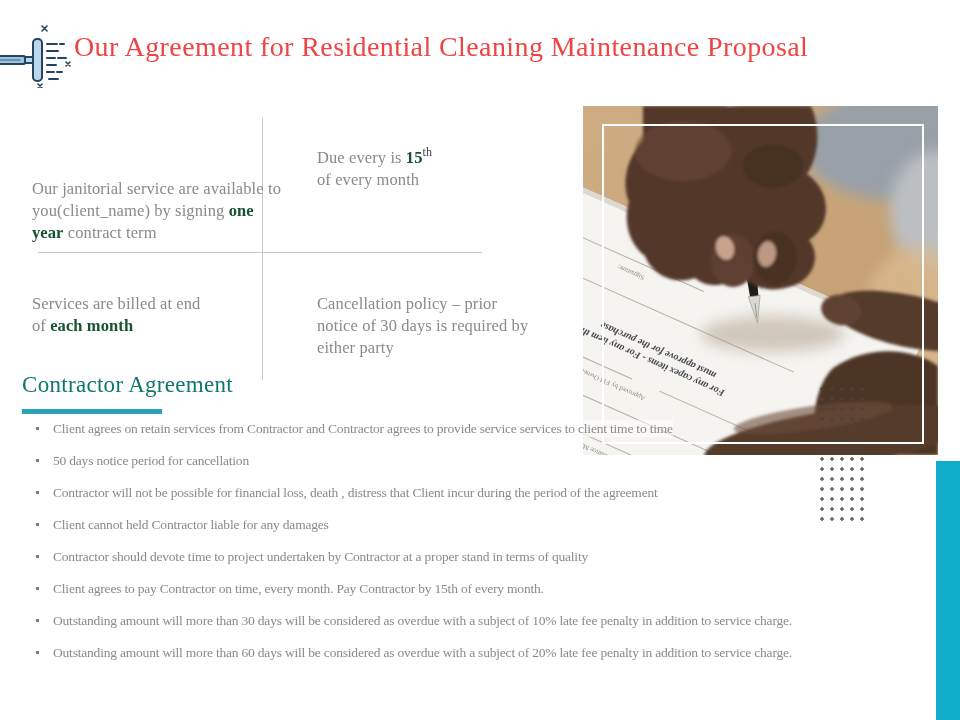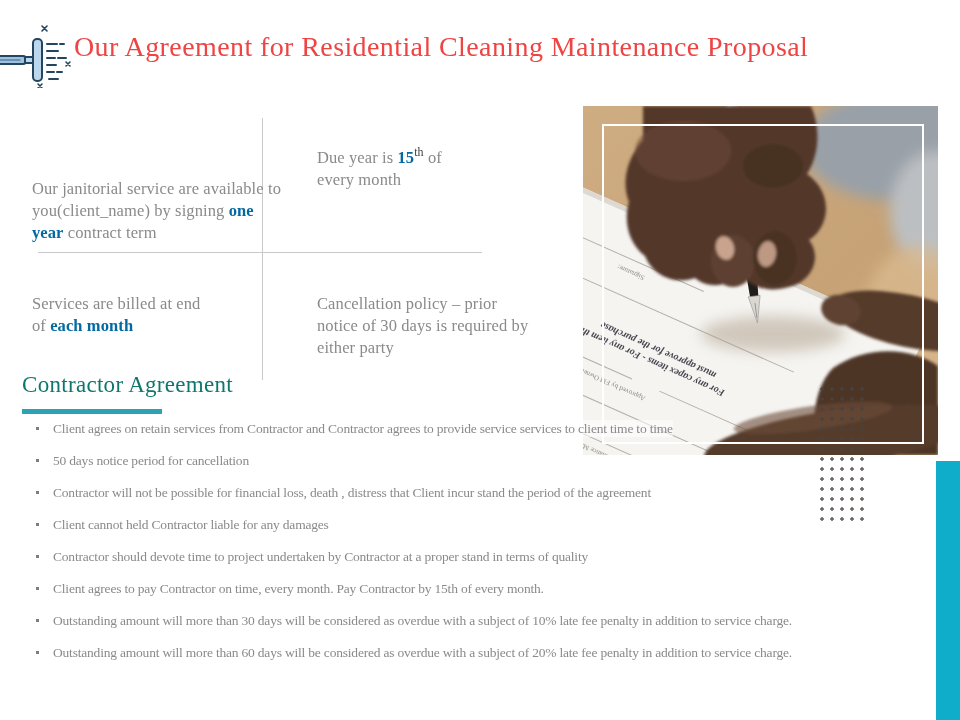--- a/index.html
+++ b/index.html
@@ -8,21 +8,21 @@
 
   
   .logo{position:absolute;left:0;top:16px;width:72px;height:72px;}
   .title{position:absolute;left:74px;top:31px;margin:0;font-size:28px;font-weight:500;
          letter-spacing:.4px;color:#ef4444;white-space:nowrap;}
 
   
   .div-v{position:absolute;left:262px;top:118px;width:1px;height:262px;background:#c9c9c9;}
   .div-h{position:absolute;left:38px;top:252px;width:444px;height:1px;background:#c9c9c9;}
   .quad{position:absolute;font-size:16.5px;line-height:22px;color:#8a8a8a;letter-spacing:.1px;}
-  .quad b{color:#0369a1;font-weight:700;}
+  .quad b{color:#14532d;font-weight:700;}
   .quad sup{font-size:12px;font-weight:400;color:#3f3f3f;}
   .q1{left:32px;top:141px;width:252px;margin-top:37px;}
   .q2{left:317px;top:141px;width:132px;}
   .q3{left:32px;top:293px;width:180px;}
   .q4{left:317px;top:293px;width:212px;}
 
   
   .heading{position:absolute;left:22px;top:372px;margin:0;font-size:23px;font-weight:500;
            letter-spacing:.3px;color:#0f766e;}
   .heading-underline{position:absolute;left:22px;top:409px;width:140px;height:5px;background:#2ba3b4;}
@@ -73,41 +73,41 @@
     </g>
   </svg>
 
   <h1 class="title">Our Agreement for Residential Cleaning Maintenance Proposal</h1>
 
   <div class="div-v"></div>
   <div class="div-h"></div>
 
   <div class="quad q1"><span>Our janitorial service are available to you(client_name) by signing </span><b>one year</b><span> contract term</span></div>
 
-  <div class="quad q2"><span>Due year is </span><b>15</b><sup>th</sup><span> of every month</span></div>
+  <div class="quad q2"><span>Due every is </span><b>15</b><sup>th</sup><span> of every month</span></div>
 
   <div class="quad q3"><span>Services are billed at end of </span><b>each month</b><span></span></div>
 
   <div class="quad q4"><span>Cancellation policy – prior notice of 30 days is required by either party</span></div>
 
   <h2 class="heading">Contractor Agreement</h2>
   <div class="heading-underline"></div>
 
   <ul class="bullets">
     <li>
         <span class="dot"></span>
         <span class="bt">Client agrees on retain services from Contractor and Contractor agrees to provide service services to client time to time</span>
       </li>
     <li>
         <span class="dot"></span>
         <span class="bt">50 days notice period for cancellation</span>
       </li>
     <li>
         <span class="dot"></span>
-        <span class="bt">Contractor will not be possible for financial loss, death , distress that Client incur stand the period of the agreement</span>
+        <span class="bt">Contractor will not be possible for financial loss, death , distress that Client incur during the period of the agreement</span>
       </li>
     <li>
         <span class="dot"></span>
         <span class="bt">Client cannot held Contractor liable for any damages</span>
       </li>
     <li>
         <span class="dot"></span>
         <span class="bt">Contractor should devote time to project undertaken by Contractor at a proper stand in terms of quality</span>
       </li>
     <li>

